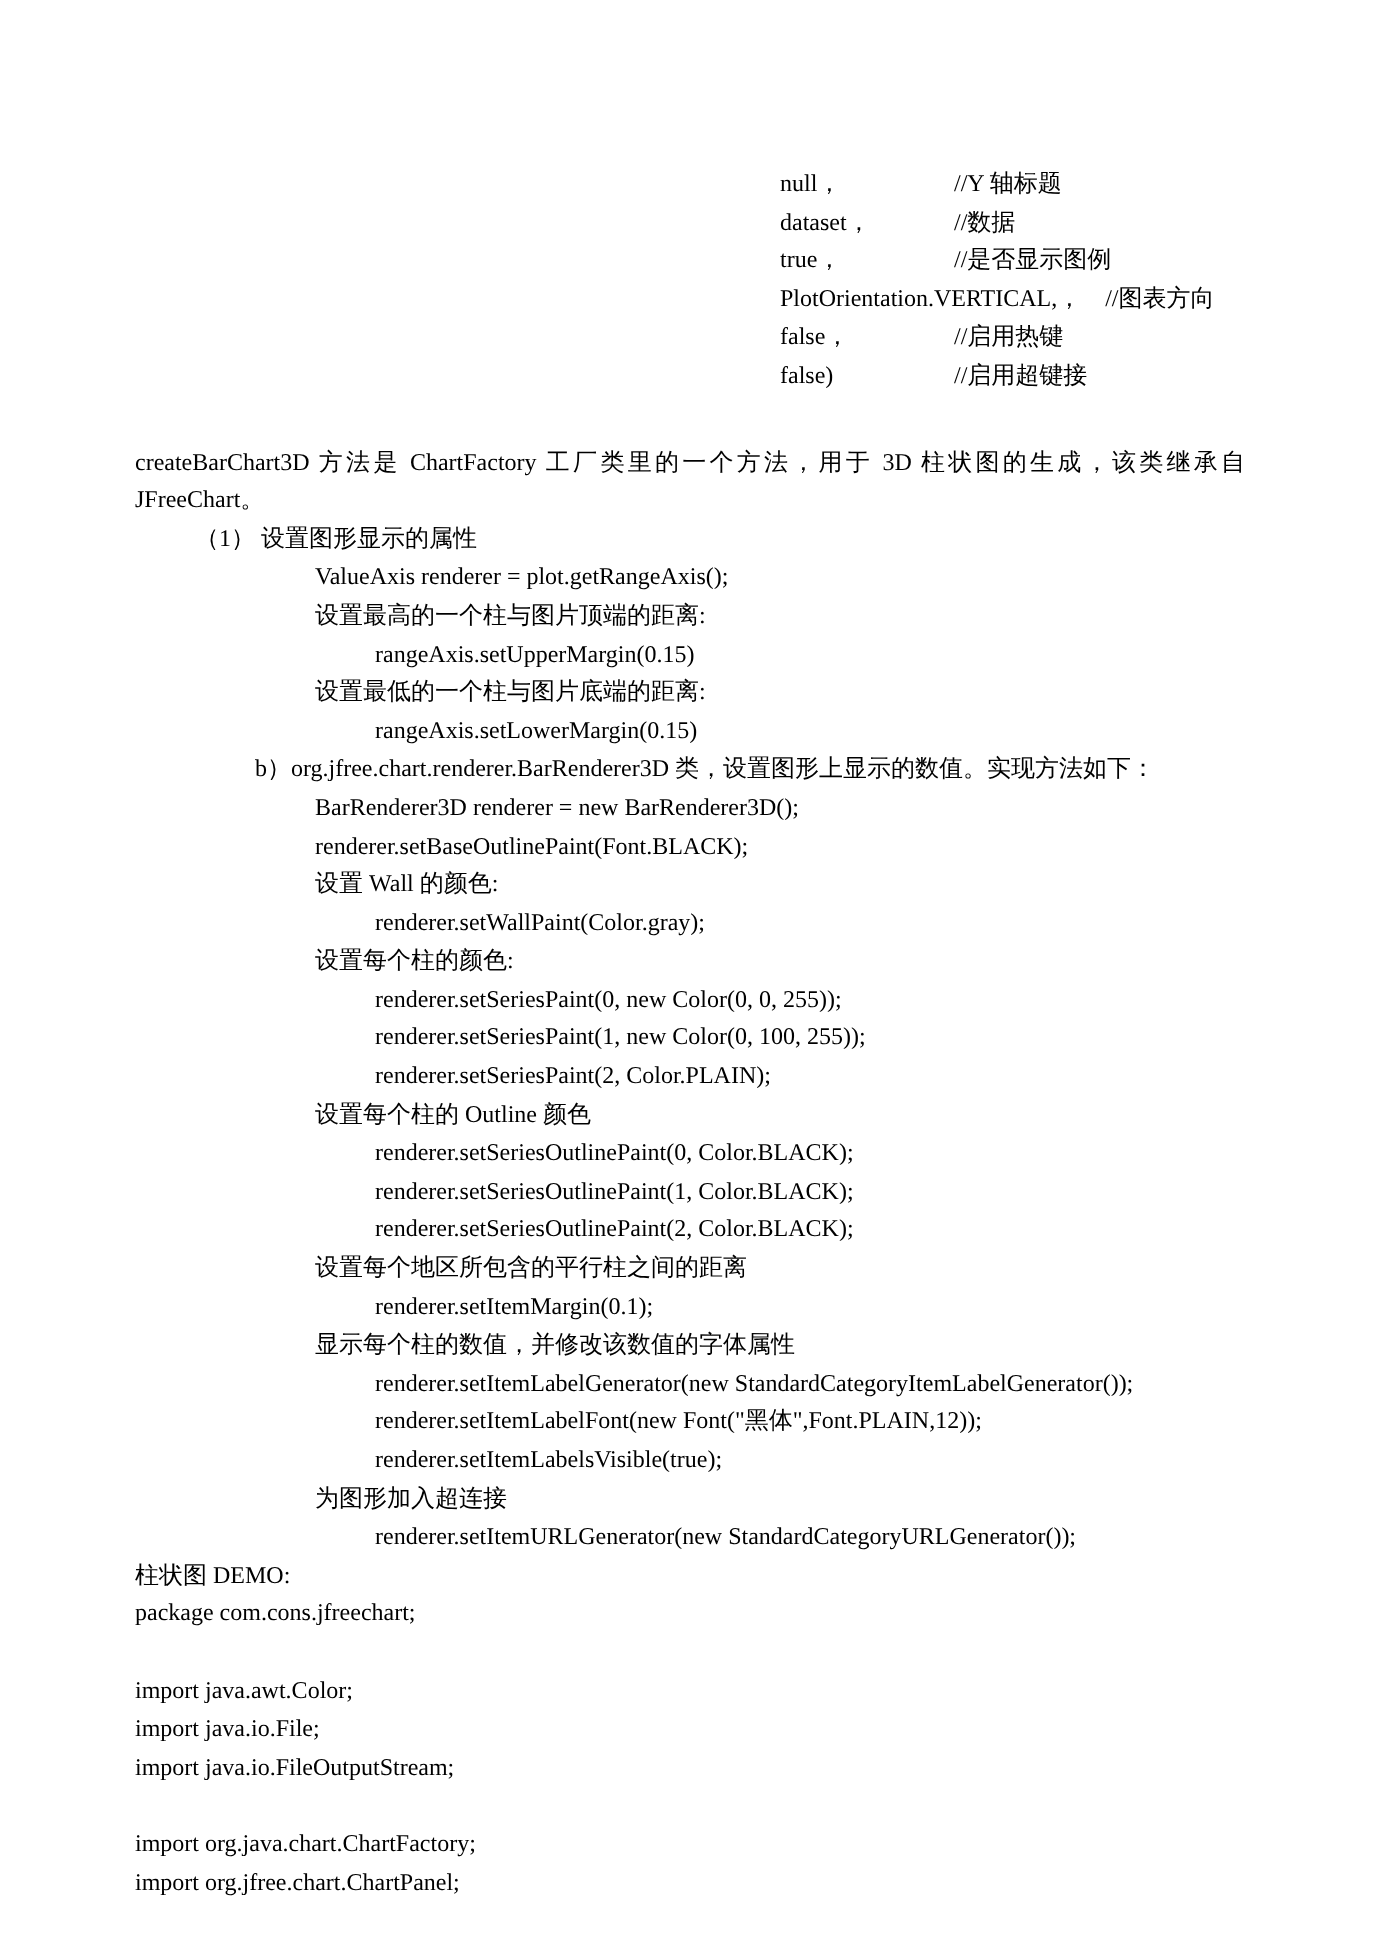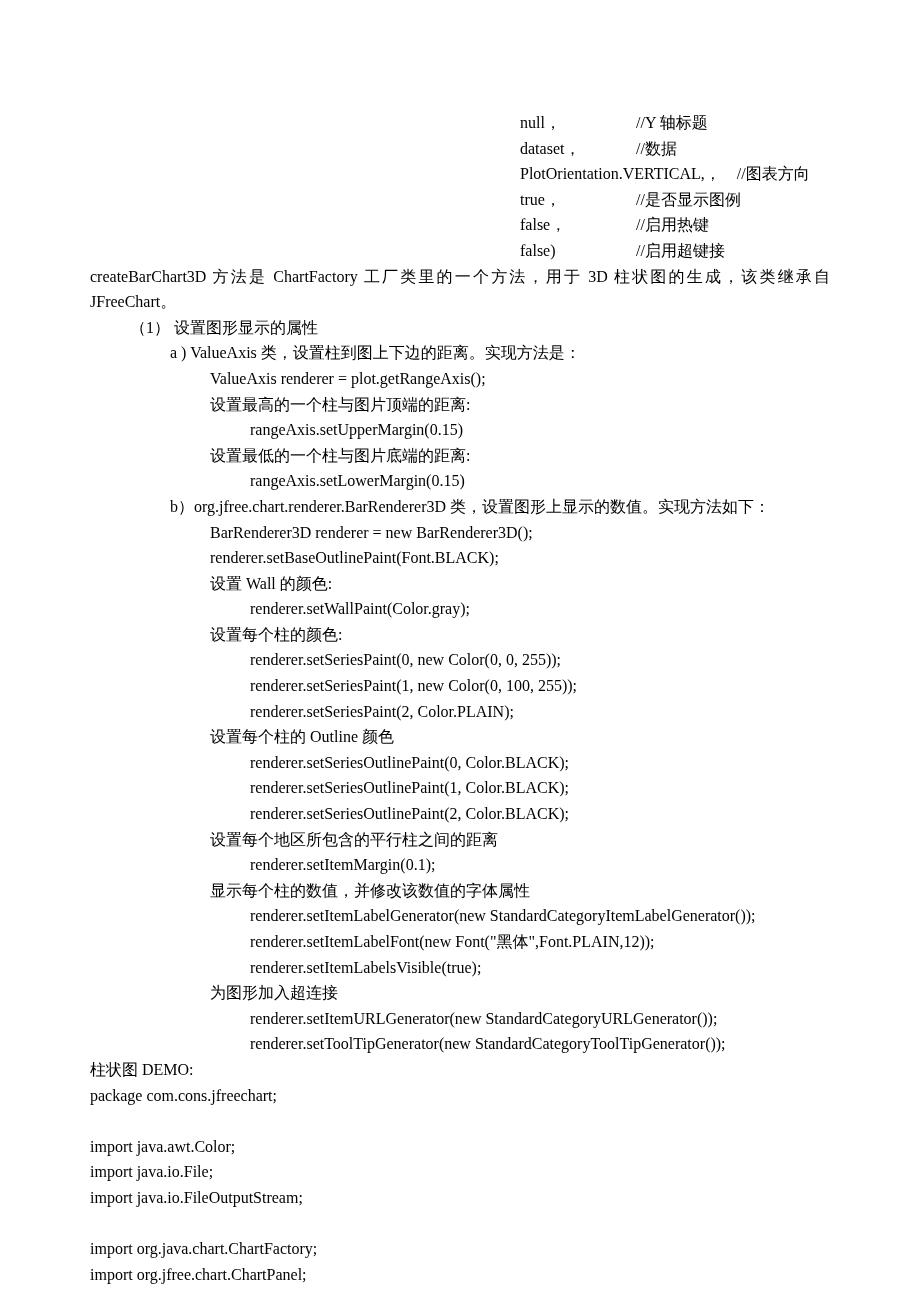--- a/index.html
+++ b/index.html
@@ -21,20 +21,21 @@
     display: flex;
     padding-left: 430px;
     gap: 16px;
   }
   .param-arg {
     min-width: 100px;
   }
   .param-comment {}
   .body-text {
     text-align: justify;
+    margin-top: 32px;
   }
   .indent-1 { padding-left: 40px; }
   .indent-2 { padding-left: 80px; }
   .indent-3 { padding-left: 120px; }
   .indent-4 { padding-left: 160px; }
 </style>
 </head>
 <body>
 
 <div class="page">
@@ -42,42 +43,41 @@
   <div id="params-block">
       <div class="param-row">
         <span class="param-arg">null，</span>
         <span class="param-comment">//Y 轴标题</span>
       </div>
       <div class="param-row">
         <span class="param-arg">dataset，</span>
         <span class="param-comment">//数据</span>
       </div>
       <div class="param-row">
+        <span class="param-arg">true，</span>
+        <span class="param-comment">//是否显示图例</span>
+      </div>
+      <div class="param-row">
         <span class="param-arg">PlotOrientation.VERTICAL,，</span>
         <span class="param-comment">//图表方向</span>
-      </div>
-      <div class="param-row">
-        <span class="param-arg">true，</span>
-        <span class="param-comment">//是否显示图例</span>
       </div>
       <div class="param-row">
         <span class="param-arg">false，</span>
         <span class="param-comment">//启用热键</span>
       </div>
       <div class="param-row">
         <span class="param-arg">false)</span>
         <span class="param-comment">//启用超键接</span>
       </div>
     </div>
 
   <div class="body-text">createBarChart3D 方法是 ChartFactory 工厂类里的一个方法，用于 3D 柱状图的生成，该类继承自JFreeChart。</div>
 
   <div class="indent-1">（1）  设置图形显示的属性</div>
 
-  <div class="indent-2">a ) ValueAxis 类，设置柱到图上下边的距离。实现方法是：</div>
   <div id="a-body">
       <div class="indent-3">ValueAxis renderer = plot.getRangeAxis();</div>
       <div class="indent-3">设置最高的一个柱与图片顶端的距离:</div>
       <div class="indent-4">rangeAxis.setUpperMargin(0.15)</div>
       <div class="indent-3">设置最低的一个柱与图片底端的距离:</div>
       <div class="indent-4">rangeAxis.setLowerMargin(0.15)</div>
     </div>
 
   <div class="indent-2">b）org.jfree.chart.renderer.BarRenderer3D 类，设置图形上显示的数值。实现方法如下：</div>
   <div id="b-body">
@@ -94,21 +94,20 @@
       <div class="indent-4">renderer.setSeriesOutlinePaint(1, Color.BLACK);</div>
       <div class="indent-4">renderer.setSeriesOutlinePaint(2, Color.BLACK);</div>
       <div class="indent-3">设置每个地区所包含的平行柱之间的距离</div>
       <div class="indent-4">renderer.setItemMargin(0.1);</div>
       <div class="indent-3">显示每个柱的数值，并修改该数值的字体属性</div>
       <div class="indent-4">renderer.setItemLabelGenerator(new StandardCategoryItemLabelGenerator());</div>
       <div class="indent-4">renderer.setItemLabelFont(new Font("黑体",Font.PLAIN,12));</div>
       <div class="indent-4">renderer.setItemLabelsVisible(true);</div>
       <div class="indent-3">为图形加入超连接</div>
       <div class="indent-4">renderer.setItemURLGenerator(new StandardCategoryURLGenerator());</div>
-      <div class="indent-4">renderer.setToolTipGenerator(new StandardCategoryToolTipGenerator());</div>
     </div>
 
   <div>柱状图 DEMO:</div>
   <div id="demo-body">
       <div>package com.cons.jfreechart;</div>
       <div>&nbsp;</div>
       <div>import java.awt.Color;</div>
       <div>import java.io.File;</div>
       <div>import java.io.FileOutputStream;</div>
       <div>&nbsp;</div>

